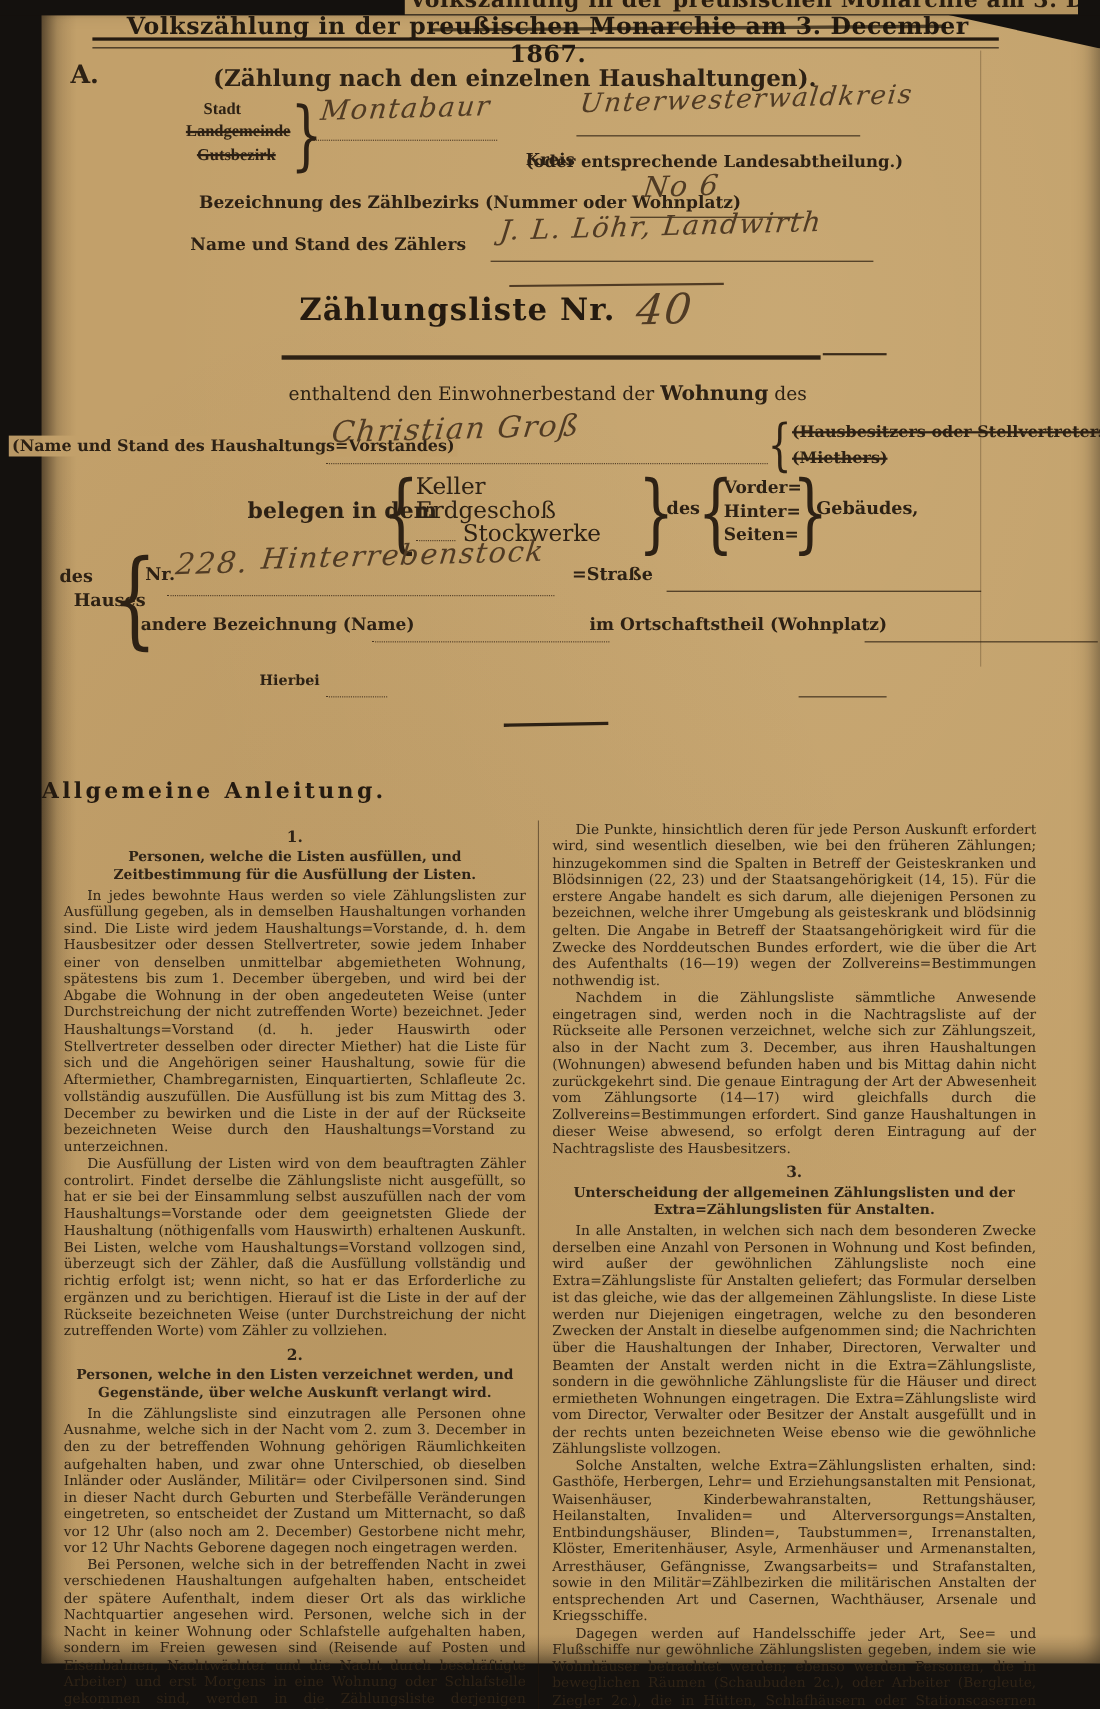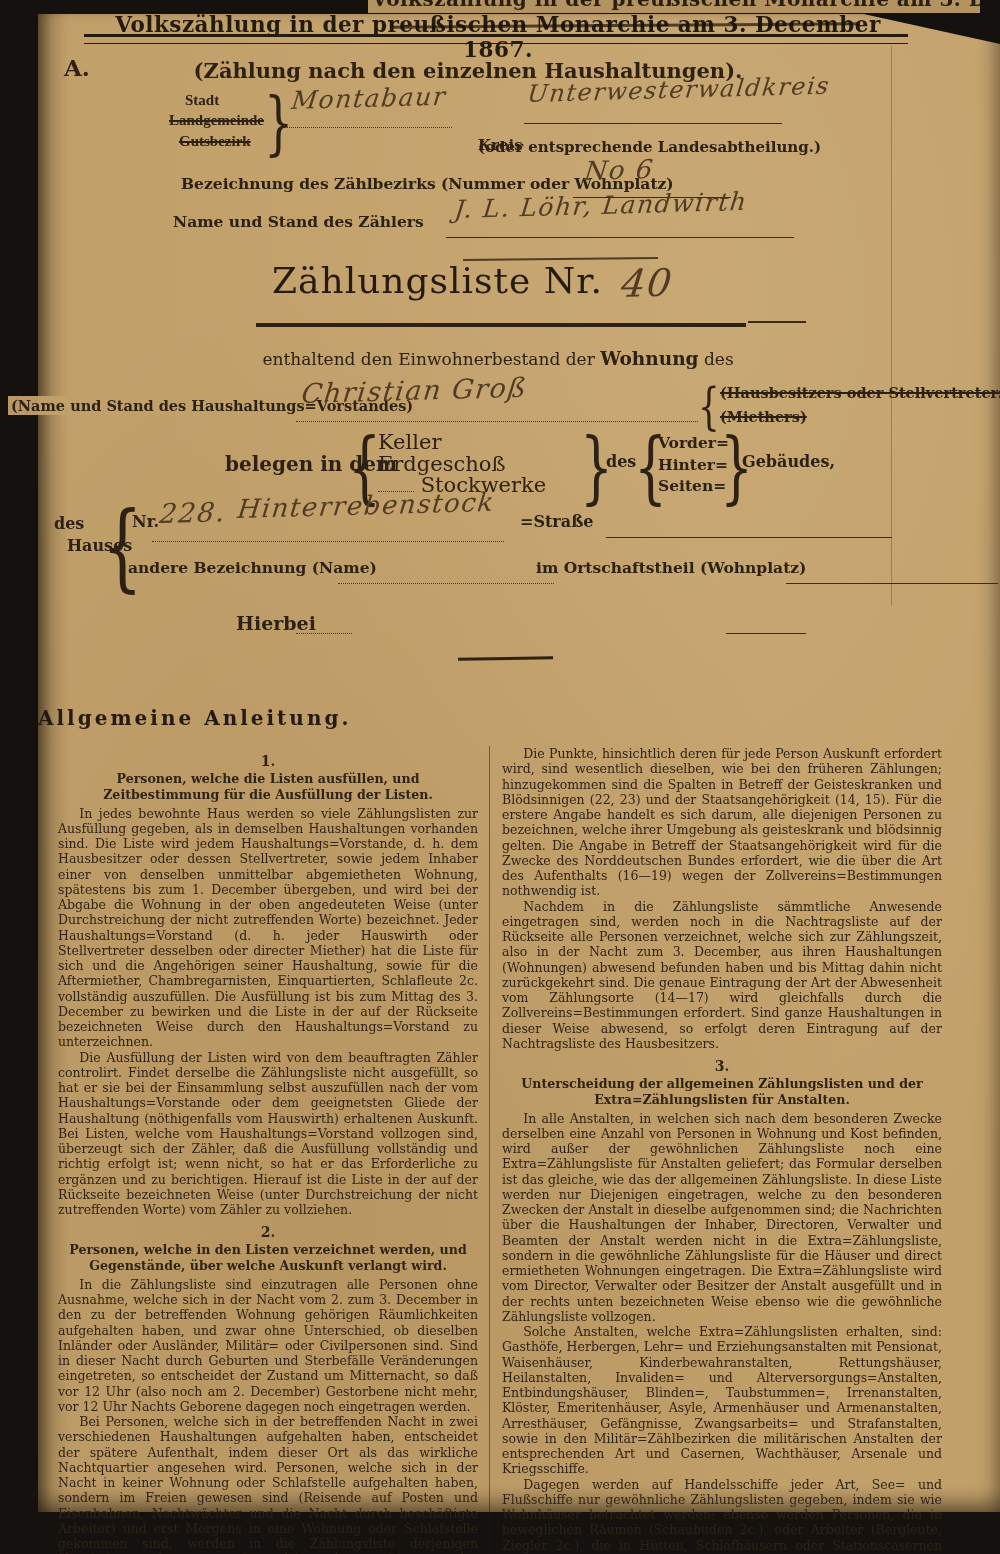--- a/index.html
+++ b/index.html
@@ -66,21 +66,21 @@
   
   .district-label{left:143px;top:174px;font-size:15.5px;font-weight:bold;}
   .hw-district{left:545px;top:156px;font-size:26px;}
   .district-uline{left:535px;top:196px;width:158px;}
   .enum-label{left:135px;top:212px;font-size:15.5px;font-weight:bold;}
   .hw-enum{left:415px;top:195px;font-size:25px;}
   .enum-uline{left:408px;top:236px;width:348px;}
   .enum-flourish{left:425px;top:258px;width:195px;height:1.5px;background:#503b24;transform:rotate(-.6deg);}
   
   .list-row{left:234px;top:260px;white-space:nowrap;}
-  .list-title{font-size:36px;font-weight:normal;letter-spacing:1px;color:#241a10;}
+  .list-title{font-size:28px;font-weight:bold;letter-spacing:1px;color:#241a10;}
   .hw-number{display:inline-block;font-size:38px;margin-left:16px;vertical-align:-4px;}
   .list-thick-rule{left:218px;top:323px;width:490px;height:4px;}
   .list-thin-ext{left:710px;top:321px;width:58px;height:1.5px;background:#3a2b1a;}
   .containing{left:0;top:348px;width:920px;text-align:center;font-size:17px;}
   .containing .big{font-size:18.5px;}
   
   .head-label{left:-30px;top:396px;font-size:14.5px;font-weight:bold;background:rgba(194,160,106,.95);padding:1px 3px;}
   .hw-head{left:262px;top:378px;font-size:27px;}
   .head-dotline{left:258px;top:420px;width:402px;}
   .owner-brace{left:660px;top:380px;font-size:34px;}
@@ -105,21 +105,21 @@
   .hw-nr{left:120px;top:498px;font-size:27px;}
   .hw-street{left:198px;top:494px;font-size:26px;}
   .street-dotline{left:114px;top:540px;width:352px;}
   .strasse-label{left:482px;top:512px;font-size:16px;font-weight:bold;}
   .strasse-uline{left:568px;top:536px;width:286px;}
   .alt-label{left:90px;top:558px;font-size:15.5px;font-weight:bold;}
   .alt-dotline{left:300px;top:582px;width:216px;}
   .orts-label{left:498px;top:558px;font-size:15.5px;font-weight:bold;}
   .orts-uline{left:748px;top:582px;width:212px;}
   
-  .extra-prefix{left:198px;top:612px;font-size:19px;font-weight:bold;}
+  .extra-prefix{left:198px;top:612px;font-size:13px;font-weight:bold;}
   .extra-dotline{left:258px;top:632px;width:56px;}
   .extra-text{left:322px;top:612px;font-size:15.5px;font-weight:bold;white-space:nowrap;}
   .extra-uline{left:688px;top:632px;width:80px;}
   .divider{left:420px;top:657px;width:95px;height:2.5px;background:#2d2114;transform:rotate(-1deg);}
   
   .instr-title{left:0;top:706px;width:900px;text-align:left;font-size:20px;font-weight:bold;letter-spacing:3px;color:#241a10;}
   .columns{left:20px;top:746px;width:884px;display:flex;}
   .col{font-size:12.5px;line-height:1.22;text-align:justify;color:#2f2316;}
   .col-left{width:420px;padding-right:11px;border-right:1.5px solid rgba(35,22,10,.5);}
   .col-right{width:440px;padding-left:12px;}

